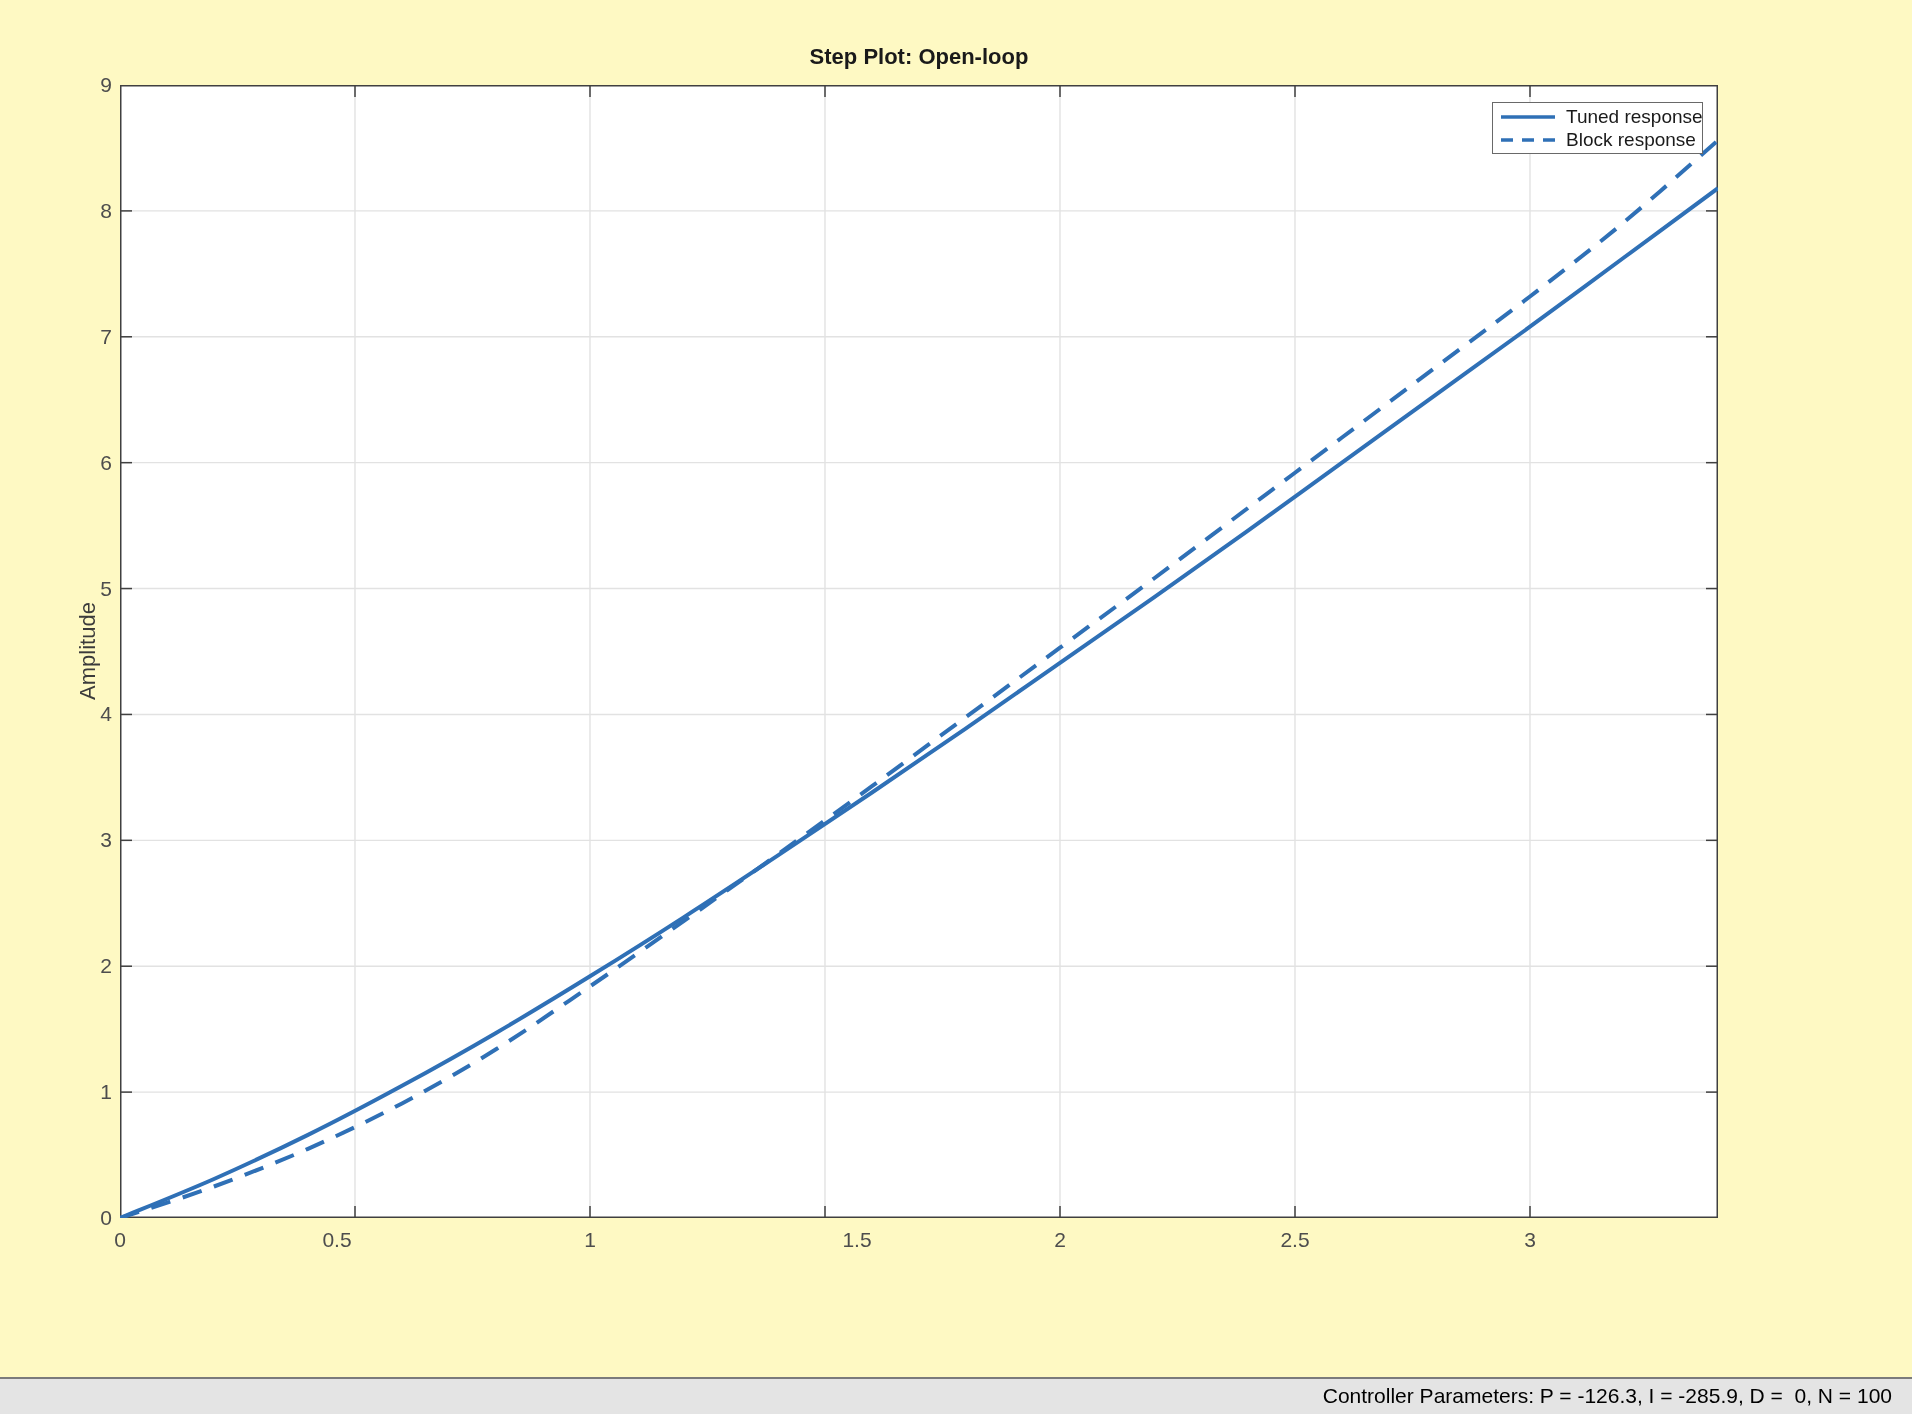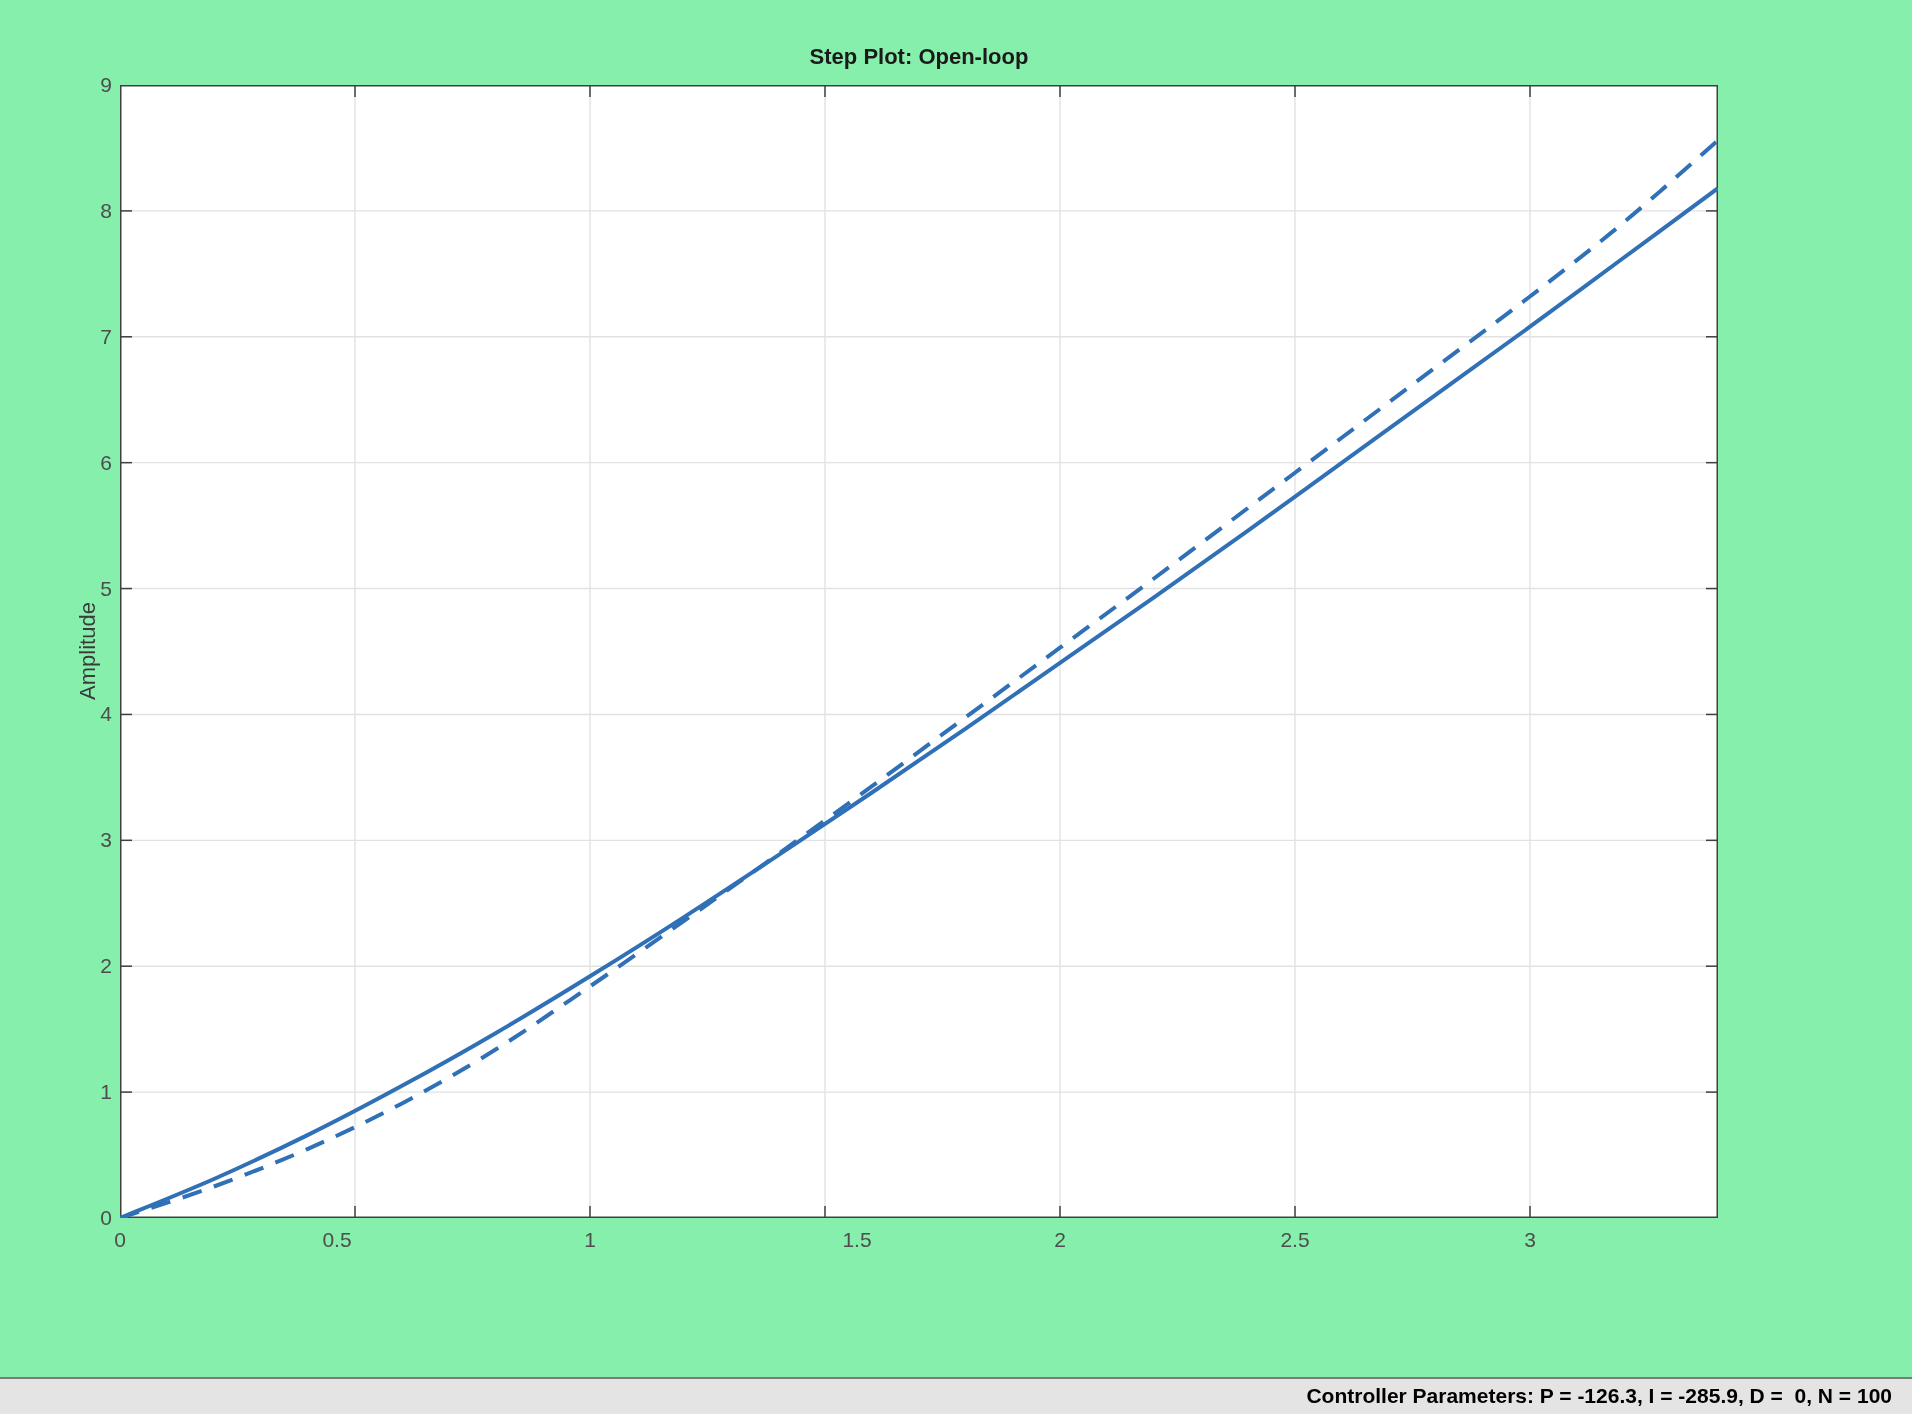--- a/index.html
+++ b/index.html
@@ -1,37 +1,37 @@
 <!DOCTYPE html>
 <html><head>
 <meta charset="utf-8">
 <style>
   html,body{margin:0;padding:0;width:1912px;height:1414px;overflow:hidden;
     font-family:"Liberation Sans", sans-serif;background:#F4F4F4;}
-  #fig{position:absolute;left:0;top:0;width:1912px;height:1377px;background:#86efac;}
+  #fig{position:absolute;left:0;top:0;width:1912px;height:1377px;background:#fef9c3;}
   .plot-title{position:absolute;left:120px;top:44px;width:1598px;text-align:center;
     font-size:22px;font-weight:bold;color:#1A1A1A;}
   #plot-area{position:absolute;left:120px;top:85px;width:1598px;height:1133px;}
   .ylabel{position:absolute;left:88px;top:651px;transform:translate(-50%,-50%) rotate(-90deg);
     font-size:22px;color:#3B3B3B;white-space:nowrap;}
   .xlabel{position:absolute;left:120px;top:1255px;width:1598px;text-align:center;
     font-size:22px;color:#3B3B3B;}
   .ytick{position:absolute;left:0;width:112px;text-align:right;font-size:21px;
     color:#4D4D4D;line-height:24px;}
   .xtick{position:absolute;width:90px;text-align:center;font-size:21px;
     color:#4D4D4D;line-height:24px;top:1228px;}
   #legend{position:absolute;left:1492px;top:102px;width:211px;height:52px;
     box-sizing:border-box;background:#FFFFFF;border:1px solid #696969;
     display:flex;flex-direction:column;justify-content:center;padding:2px 6px;}
   .legend-row{display:flex;align-items:center;height:23px;}
   .legend-row svg{flex:0 0 auto;}
   .legend-label{font-size:19px;color:#1A1A1A;margin-left:9px;white-space:nowrap;}
   #status-bar{position:absolute;left:0;top:1377px;width:1912px;height:37px;
     box-sizing:border-box;background:#E4E4E4;border-top:2px solid #7B7B7B;
-    text-align:right;font-weight:bold;}
+    text-align:right;}
   #status-text{display:inline-block;margin-right:20px;font-size:21px;line-height:34px;
     color:#000000;white-space:pre;}
 </style>
 </head>
 <body>
 
 <div id="fig">
   <div class="plot-title">Step Plot: Open-loop</div>
   <div class="ylabel">Amplitude</div>
   <div id="plot-area"><svg width="1598" height="1133">
@@ -81,20 +81,34 @@
         <line x1="0" y1="251.77777777777771" x2="12" y2="251.77777777777771" stroke="#404040" stroke-width="1.5"></line>
         <line x1="1598" y1="251.77777777777771" x2="1586" y2="251.77777777777771" stroke="#404040" stroke-width="1.5"></line>
         <line x1="0" y1="125.88888888888891" x2="12" y2="125.88888888888891" stroke="#404040" stroke-width="1.5"></line>
         <line x1="1598" y1="125.88888888888891" x2="1586" y2="125.88888888888891" stroke="#404040" stroke-width="1.5"></line>
         <line x1="0" y1="0" x2="12" y2="0" stroke="#404040" stroke-width="1.5"></line>
         <line x1="1598" y1="0" x2="1586" y2="0" stroke="#404040" stroke-width="1.5"></line>
         <rect x="0.75" y="0.75" width="1596.5" height="1131.5" fill="none" stroke="#404040" stroke-width="1.5"></rect>
         <path d="M 0.0,1133.0 C 15.7,1126.5 62.7,1107.8 94.0,1094.0 C 125.3,1080.1 156.7,1065.4 188.0,1049.9 C 219.3,1034.4 250.7,1017.8 282.0,1000.8 C 313.3,983.8 344.7,966.2 376.0,947.9 C 407.3,929.7 438.7,910.6 470.0,891.3 C 501.3,872.0 532.7,852.3 564.0,832.1 C 595.3,812.0 626.7,791.2 658.0,770.4 C 689.3,749.7 720.7,728.7 752.0,707.5 C 783.3,686.3 814.7,664.9 846.0,643.3 C 877.3,621.7 908.7,599.7 940.0,577.8 C 971.3,556.0 1002.7,534.4 1034.0,512.4 C 1065.3,490.3 1096.7,468.1 1128.0,445.6 C 1159.3,423.2 1190.7,400.3 1222.0,377.7 C 1253.3,355.0 1284.7,332.3 1316.0,309.7 C 1347.3,287.0 1378.7,264.6 1410.0,241.7 C 1441.3,218.8 1472.7,195.5 1504.0,172.5 C 1535.3,149.4 1582.3,114.8 1598.0,103.2" fill="none" stroke="#2F70B6" stroke-width="4" stroke-linejoin="round"></path>
         <path d="M 0.0,1133.0 C 15.7,1127.8 62.7,1113.1 94.0,1101.5 C 125.3,1090.0 156.7,1077.6 188.0,1063.8 C 219.3,1049.9 250.7,1035.0 282.0,1018.4 C 313.3,1001.9 344.7,983.8 376.0,964.3 C 407.3,944.8 438.7,922.8 470.0,901.4 C 501.3,880.0 532.7,857.9 564.0,835.9 C 595.3,813.9 626.7,791.6 658.0,769.2 C 689.3,746.7 720.7,724.1 752.0,701.2 C 783.3,678.3 814.7,655.0 846.0,632.0 C 877.3,608.9 908.7,585.8 940.0,562.7 C 971.3,539.6 1002.7,516.8 1034.0,493.5 C 1065.3,470.2 1096.7,446.5 1128.0,423.0 C 1159.3,399.5 1190.7,376.0 1222.0,352.5 C 1253.3,329.0 1284.7,305.5 1316.0,282.0 C 1347.3,258.5 1378.7,235.6 1410.0,211.5 C 1441.3,187.4 1472.7,163.2 1504.0,137.2 C 1535.3,111.2 1582.3,69.0 1598.0,55.4" fill="none" stroke="#2F70B6" stroke-width="4" stroke-linejoin="round" stroke-dasharray="20 13"></path>
       </svg></div>
+  <div id="legend">
+      <div class="legend-row">
+        <svg width="58" height="22">
+          <line x1="2" y1="11" x2="56" y2="11" stroke="#2F70B6" stroke-width="3.5"></line>
+        </svg>
+        <span class="legend-label">Tuned response</span>
+      </div>
+      <div class="legend-row">
+        <svg width="58" height="22">
+          <line x1="2" y1="11" x2="56" y2="11" stroke="#2F70B6" stroke-width="3.5" stroke-dasharray="12 9"></line>
+        </svg>
+        <span class="legend-label">Block response</span>
+      </div>
+    </div>
 <div class="ytick" style="top: 1206px;">0</div>
     <div class="ytick" style="top: 1080.11px;">1</div>
     <div class="ytick" style="top: 954.222px;">2</div>
     <div class="ytick" style="top: 828.333px;">3</div>
     <div class="ytick" style="top: 702.444px;">4</div>
     <div class="ytick" style="top: 576.556px;">5</div>
     <div class="ytick" style="top: 450.667px;">6</div>
     <div class="ytick" style="top: 324.778px;">7</div>
     <div class="ytick" style="top: 198.889px;">8</div>
     <div class="ytick" style="top: 73px;">9</div>

